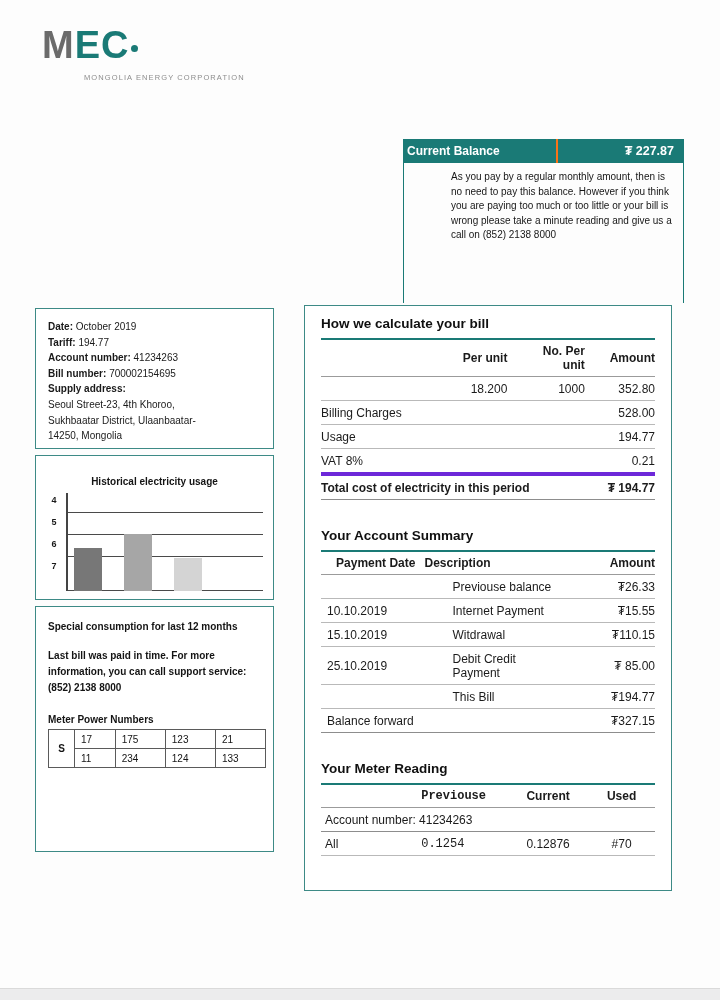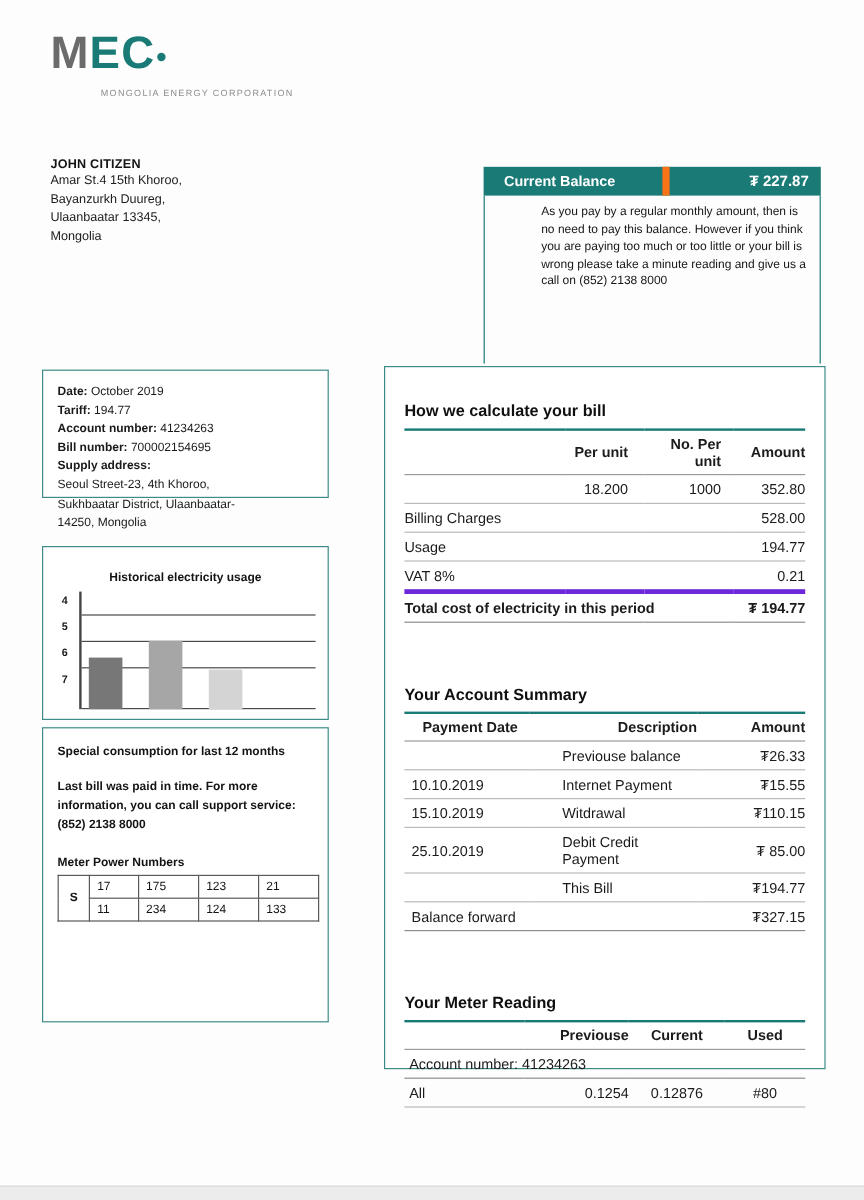--- a/index.html
+++ b/index.html
@@ -45,43 +45,43 @@
   .cust .name { font-size: 10.5px; font-weight: bold; color: #141414; letter-spacing: .2px; }
   .cust .line { font-size: 10.5px; color: #1c1c1c; line-height: 15.5px; }
 
   
   .balance-box { position: absolute; left: 403px; top: 139px; width: 281px; }
   .balance-head {
     display: flex; align-items: center;
     background: #1a7a76; color: #ffffff; height: 24px;
   }
   .balance-head .bh-label {
-    flex: 1; padding-left: 17px; font-size: 12px; font-weight: bold;
-    border-right: 6px solid #f97316; line-height: 24px;
+    flex: 1; padding-left: 4px; font-size: 12px; font-weight: bold;
+    border-right: 2px solid #f97316; line-height: 24px;
   }
   .balance-head .bh-value {
     width: 126px; text-align: right; padding-right: 10px;
     font-size: 12.5px; font-weight: bold;
   }
   .balance-body {
     border-left: 1px solid #1a7a76;
     border-right: 1px solid #1a7a76;
     padding: 7px 10px 10px 9px;
     min-height: 140px;
   }
   .balance-body p {
     margin: 0 0 12px 0; font-size: 10px; line-height: 14.5px; color: #161616;
   }
   .balance-body p:last-child { margin-bottom: 0; margin-left: 38px; }
 
   
   .panel { position: absolute; border: 1px solid #3d8a86; background: #ffffff; }
 
   
-  #panel-account { left: 35px; top: 308px; width: 239px; height: 107px; padding: 10px 12px; }
+  #panel-account { left: 35px; top: 308px; width: 239px; height: 141px; padding: 10px 12px; }
   .acct-line { font-size: 10px; line-height: 15.6px; color: #1a1a1a; }
   .acct-line b { font-weight: bold; }
 
   
   #panel-chart { left: 35px; top: 455px; width: 239px; height: 145px; padding: 8px 10px; }
   .chart-title { font-size: 10px; font-weight: bold; color: #141414; text-align: center; margin: 12px 0 6px 0; }
   .chart-area { position: relative; height: 103px; }
   .chart-ylabels {
     position: absolute; left: 0; top: 0; width: 16px; height: 88px;
   }
@@ -106,23 +106,23 @@
   .sp-text { margin-top: 13px; font-size: 10px; font-weight: bold; color: #141414; line-height: 16px; }
   .mpn-title { margin-top: 18px; font-size: 10px; font-weight: bold; color: #141414; }
   table.mpn { border-collapse: collapse; margin-top: 4px; width: 218px; }
   table.mpn td {
     border: 1px solid #5a5a5a; height: 19px;
     font-size: 10px; color: #141414; padding: 0 6px;
   }
   table.mpn td.s-cell { font-weight: bold; text-align: center; width: 26px; }
 
   
-  #panel-right { left: 320px; top: 305px; width: 368px; height: 586px; padding: 26px 16px 0 16px; }
+  #panel-right { left: 304px; top: 305px; width: 368px; height: 586px; padding: 7px 16px 0 16px; }
   .sec-title { font-size: 13.5px; font-weight: bold; color: #101010; margin: 3px 0 7px 0; }
-  .sec-title.mt { margin-top: 52px; }
+  .sec-title.mt { margin-top: 28px; }
 
   table.bill { width: 100%; border-collapse: collapse; }
   table.bill th, table.bill td {
     font-size: 12px; color: #1b1b1b; padding: 5px 0 4px 0;
   }
   table.bill thead th {
     font-weight: bold; border-top: 2px solid #1a7a76;
     border-bottom: 1px solid #9b9b9b;
     padding-top: 4px; padding-bottom: 4px;
   }
@@ -134,47 +134,40 @@
   .ta-l { text-align: left; }
 
   table.bill.calc th.c1, table.bill.calc td.c1 { width: 40%; }
   table.bill.calc th.c2, table.bill.calc td.c2 { width: 20%; text-align: right; padding-right: 14px; }
   table.bill.calc th.c3, table.bill.calc td.c3 { width: 22%; text-align: right; padding-right: 10px; }
   table.bill.calc th.c4, table.bill.calc td.c4 { width: 18%; text-align: right; }
 
   table.bill.summary th.s1, table.bill.summary td.s1 { width: 31%; text-align: left; padding-left: 6px; }
   table.bill.summary th.s1 { text-align: center; }
   table.bill.summary th.s2, table.bill.summary td.s2 { width: 42%; text-align: left; padding-left: 28px; }
-  table.bill.summary th.s2 { text-align: right; padding-left: 0; }
+  table.bill.summary th.s2 { text-align: left; padding-left: 0; }
   table.bill.summary th.s3, table.bill.summary td.s3 { width: 27%; text-align: right; }
   table.bill.summary tr.fwd td { font-weight: normal; border-bottom: 1px solid #8d8d8d; }
 
   table.bill.meter th.m1, table.bill.meter td.m1 { width: 30%; text-align: left; padding-left: 4px; }
-  table.bill.meter th.m2, table.bill.meter td.m2 { width: 26%; text-align: right; }
+  table.bill.meter th.m2, table.bill.meter td.m2 { width: 26%; text-align: left; font-family: Liberation Mono, monospace; }
   table.bill.meter th.m3, table.bill.meter td.m3 { width: 24%; text-align: center; }
   table.bill.meter th.m4, table.bill.meter td.m4 { width: 20%; text-align: center; }
   table.bill.meter td.acctrow { border-bottom: 1px solid #8d8d8d; }
 </style>
 </head>
 <body>
 
 <div class="page">
 
   <div class="logo-wrap">
     <div class="logo-mark"><span>M</span><span class="teal">EC</span><span class="logo-dot"></span></div>
     <div class="logo-sub">MONGOLIA ENERGY CORPORATION</div>
   </div>
 
-  <div class="cust">
-    <div class="name">JOHN CITIZEN</div>
-    <div class="line">Amar St.4 15th Khoroo,</div>
-    <div class="line">Bayanzurkh Duureg,</div>
-    <div class="line">Ulaanbaatar 13345,</div>
-    <div class="line">Mongolia</div>
-  </div>
 
   <div class="balance-box">
     <div class="balance-head">
       <div class="bh-label">Current Balance</div>
       <div class="bh-value">₮ 227.87</div>
     </div>
     <div class="balance-body">
       <p>As you pay by a regular monthly amount, then is no need to pay this balance. However if you think you are paying too much or too little or your bill is wrong please take a minute reading and give us a call on (852) 2138 8000</p>
     </div>
   </div>
@@ -333,21 +326,21 @@
         </tr>
       </thead>
       <tbody>
         <tr>
           <td class="m1 acctrow" colspan="4">Account number: 41234263</td>
         </tr>
         <tr>
           <td class="m1">All</td>
           <td class="m2">0.1254</td>
           <td class="m3">0.12876</td>
-          <td class="m4">#80</td>
+          <td class="m4">#70</td>
         </tr>
       </tbody>
     </table>
 
   </div>
 
   <div class="footer-band"></div>
 </div>
 
 </body></html>

